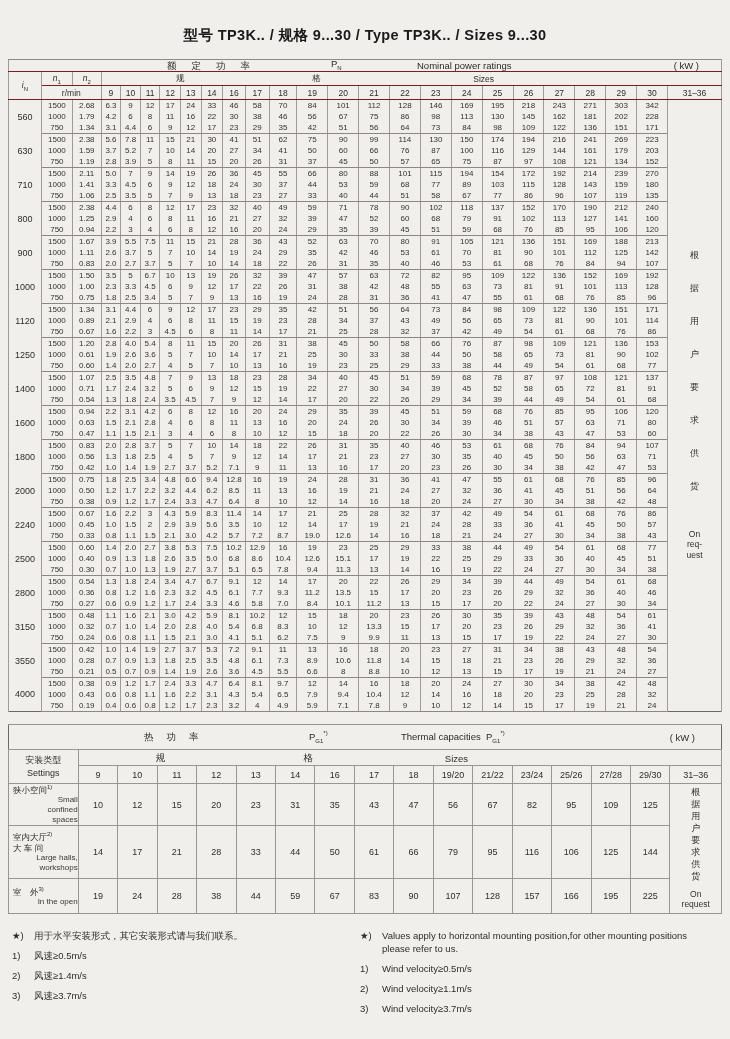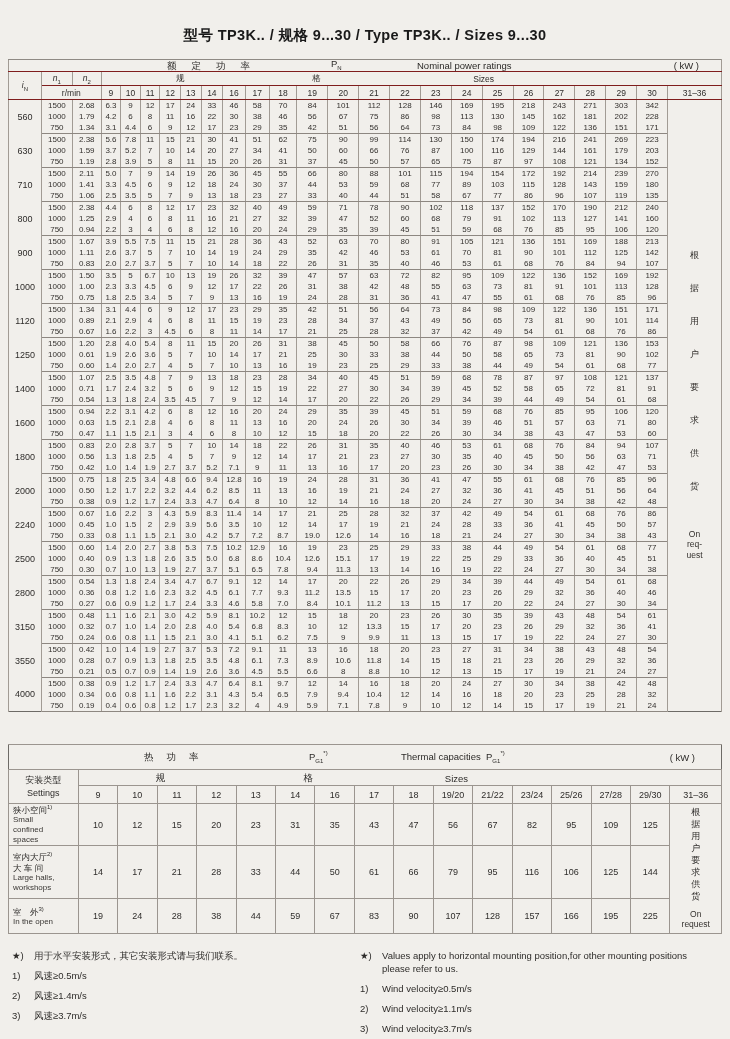--- a/index.html
+++ b/index.html
@@ -39,26 +39,26 @@
   .relcell{position:relative;height:13px;}
   .relcell .abs{font-size:8.5px;}
   .vwrap{display:flex;flex-direction:column;align-items:center;justify-content:center;}
   .vwrap .ch{font-size:9px;line-height:9px;}
   .vwrap-main{height:576px;gap:24px;}
   .vwrap-thermal{height:118px;gap:3px;}
   .onreq{font-size:8.5px;line-height:1.2;color:#34312e;}
   .vwrap-main .onreq{margin-top:14px;}
   .vwrap-thermal .onreq{margin-top:5px;}
   
-  #thermal-table{margin-top:32px;}
+  #thermal-table{margin-top:12px;}
   #thermal-table td,#thermal-table th{border:1px solid #9b958f;font-size:9px;}
   #thermal-table .toprow td{height:24px;border-left:none;border-right:none;}
   #thermal-table .settings-cell{font-size:9px;line-height:1.35;}
   #thermal-table .rowhead{text-align:left;padding-left:4px;font-size:8.5px;line-height:1.25;}
-  #thermal-table .rowhead .en{font-size:8px;color:#3a3734;}
+  #thermal-table .rowhead .en{font-size:8px;color:#3a3734;text-align:right;}
   #thermal-table .val{font-size:9px;}
   .r1 td{height:40px;} .r2 td{height:52px;} .r3 td{height:34px;}
   .sizes2 th{height:17px;font-size:9px;}
   .gk2{height:15px;position:relative;}
   
   .foot{display:flex;margin-top:16px;padding:0 4px;}
   .foot-col{font-size:9.5px;color:#2e2c2a;}
   .foot-col.left{width:348px;}
   .foot-col.right{width:350px;}
   .fitem{display:flex;margin-bottom:7px;line-height:1.35;}
@@ -1473,21 +1473,21 @@
           <td>24</td>
           <td>27</td>
           <td>30</td>
           <td>34</td>
           <td>38</td>
           <td>42</td>
           <td>48</td>
         </tr>
         <tr>
           <td class="n1c">1000</td>
-          <td class="n2c">0.34</td>
+          <td class="n2c">0.43</td>
           <td>0.6</td>
           <td>0.8</td>
           <td>1.1</td>
           <td>1.6</td>
           <td>2.2</td>
           <td>3.1</td>
           <td>4.3</td>
           <td>5.4</td>
           <td>6.5</td>
           <td>7.9</td>

